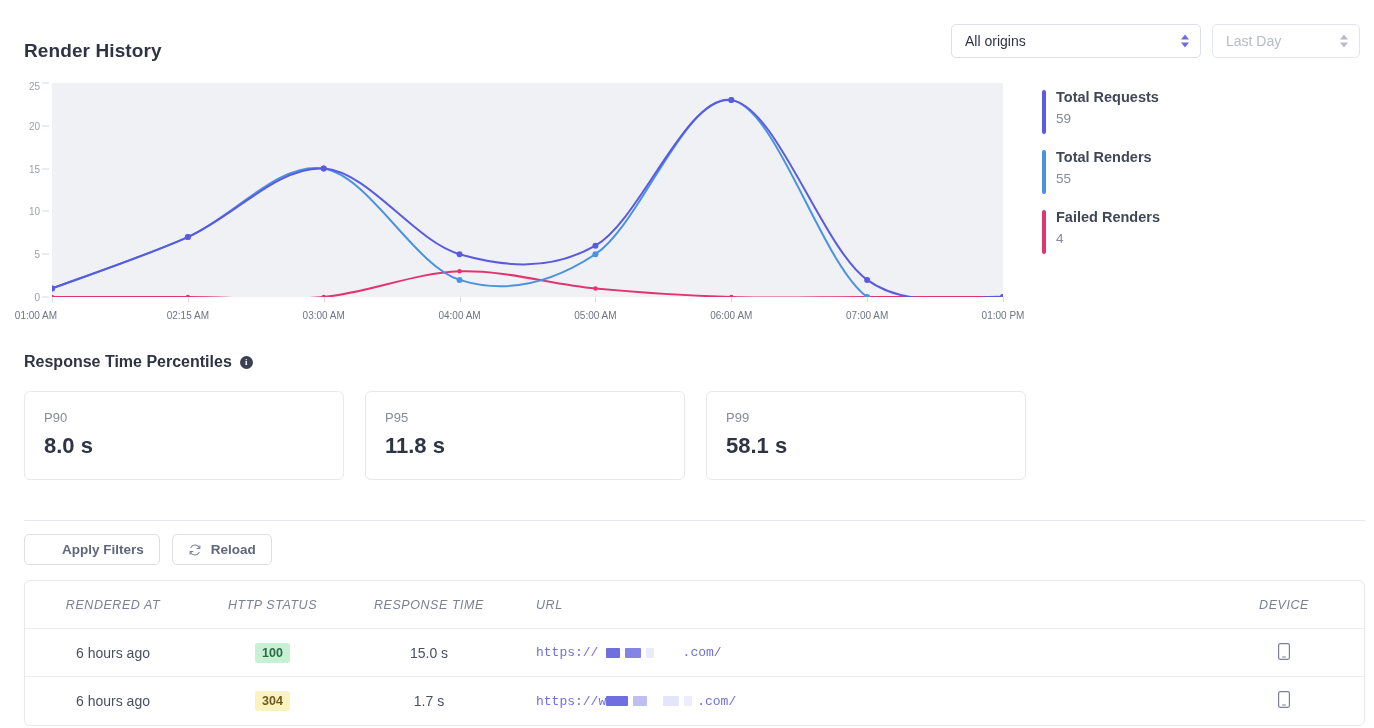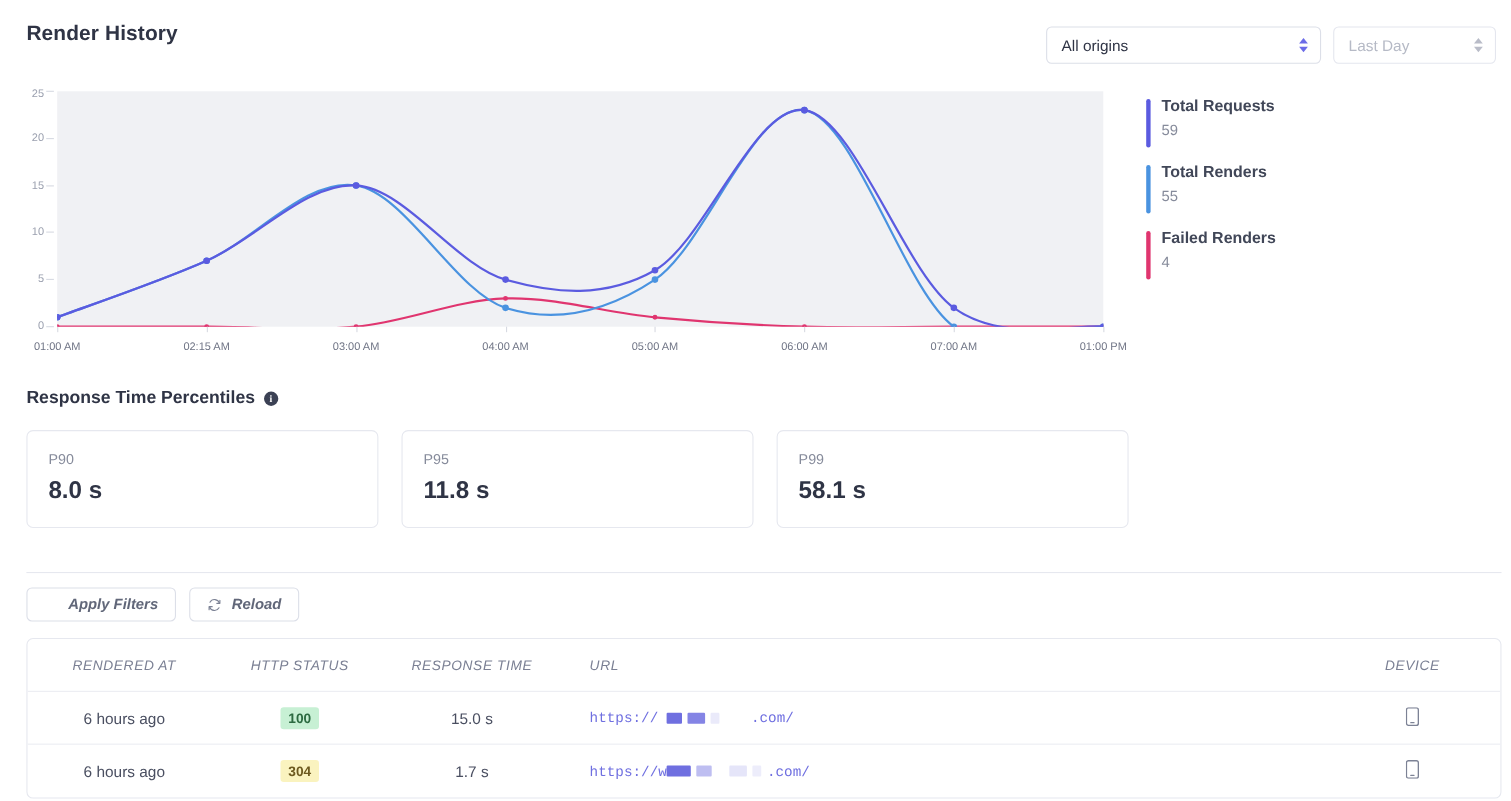--- a/index.html
+++ b/index.html
@@ -11,21 +11,21 @@
     color: #31374a;
     overflow: hidden;
   }
   .page { position: relative; width: 1374px; height: 728px; background:#fff; }
 
   
   .header {
     position:absolute; left:0; top:0; width:1374px; height:72px;
   }
   .page-title {
-    position:absolute; left:24px; top:20px;
+    position:absolute; left:24px; top:40px;
     font-size:19px; font-weight:700; color:#2e3murky;
     color:#2f3445; letter-spacing:.1px;
   }
   .controls { position:absolute; right:14px; top:24px; display:flex; gap:11px; }
   .select {
     position:relative; height:34px; border:1px solid #dcdfe8; border-radius:5px;
     background:#fff; display:flex; align-items:center; padding:0 34px 0 13px;
     font-size:14px; color:#2f3445;
   }
   .select.origins { width:250px; }
@@ -77,21 +77,21 @@
   .cards { position:absolute; left:24px; top:391px; display:flex; gap:21px; }
   .card {
     width:320px; height:89px; border:1px solid #e6e8ef; border-radius:6px;
     background:#fff; padding:18px 0 0 19px;
   }
   .card .k { font-size:13px; color:#868b9b; }
   .card .v { font-size:22px; font-weight:700; color:#2f3445; margin-top:8px; }
 
   
   .divider { position:absolute; left:24px; top:520px; width:1341px; height:1px; background:#e6e8ef; }
-  .toolbar { position:absolute; left:24px; top:534px; display:flex; gap:12px;font-style:italic; }
+  .toolbar { position:absolute; left:24px; top:534px; display:flex; gap:12px; }
   .btn {
     height:31px; border:1px solid #dcdfe8; border-radius:5px; background:#fff;
     display:flex; align-items:center; gap:9px; padding:0 15px;
     font-size:13.5px; font-weight:700; color:#616779; cursor:pointer;
   }
   .btn svg { display:block; }
 
   
   .table {
     position:absolute; left:24px; top:580px; width:1341px;
@@ -186,21 +186,21 @@
           <circle cx="271.71" cy="85.60" r="3" fill="#5b5be0"></circle>
           <circle cx="407.57" cy="171.20" r="3" fill="#5b5be0"></circle>
           <circle cx="543.43" cy="162.64" r="3" fill="#5b5be0"></circle>
           <circle cx="679.29" cy="17.12" r="3" fill="#5b5be0"></circle>
           <circle cx="815.14" cy="196.88" r="3" fill="#5b5be0"></circle>
           <circle cx="951.00" cy="214.00" r="3" fill="#5b5be0"></circle>
         </svg>
     </div>
     <div class="xaxis" id="xaxis">
         <div class="tickmark" style="left: 52px;"></div>
-        <div class="xlabel" style="left: 52px;">01:00 AM</div>
+        <div class="xlabel" style="left: 36px;">01:00 AM</div>
         <div class="tickmark" style="left: 187.857px;"></div>
         <div class="xlabel" style="left: 187.857px;">02:15 AM</div>
         <div class="tickmark" style="left: 323.714px;"></div>
         <div class="xlabel" style="left: 323.714px;">03:00 AM</div>
         <div class="tickmark" style="left: 459.571px;"></div>
         <div class="xlabel" style="left: 459.571px;">04:00 AM</div>
         <div class="tickmark" style="left: 595.429px;"></div>
         <div class="xlabel" style="left: 595.429px;">05:00 AM</div>
         <div class="tickmark" style="left: 731.286px;"></div>
         <div class="xlabel" style="left: 731.286px; text-align: center;">06:00 AM</div>

